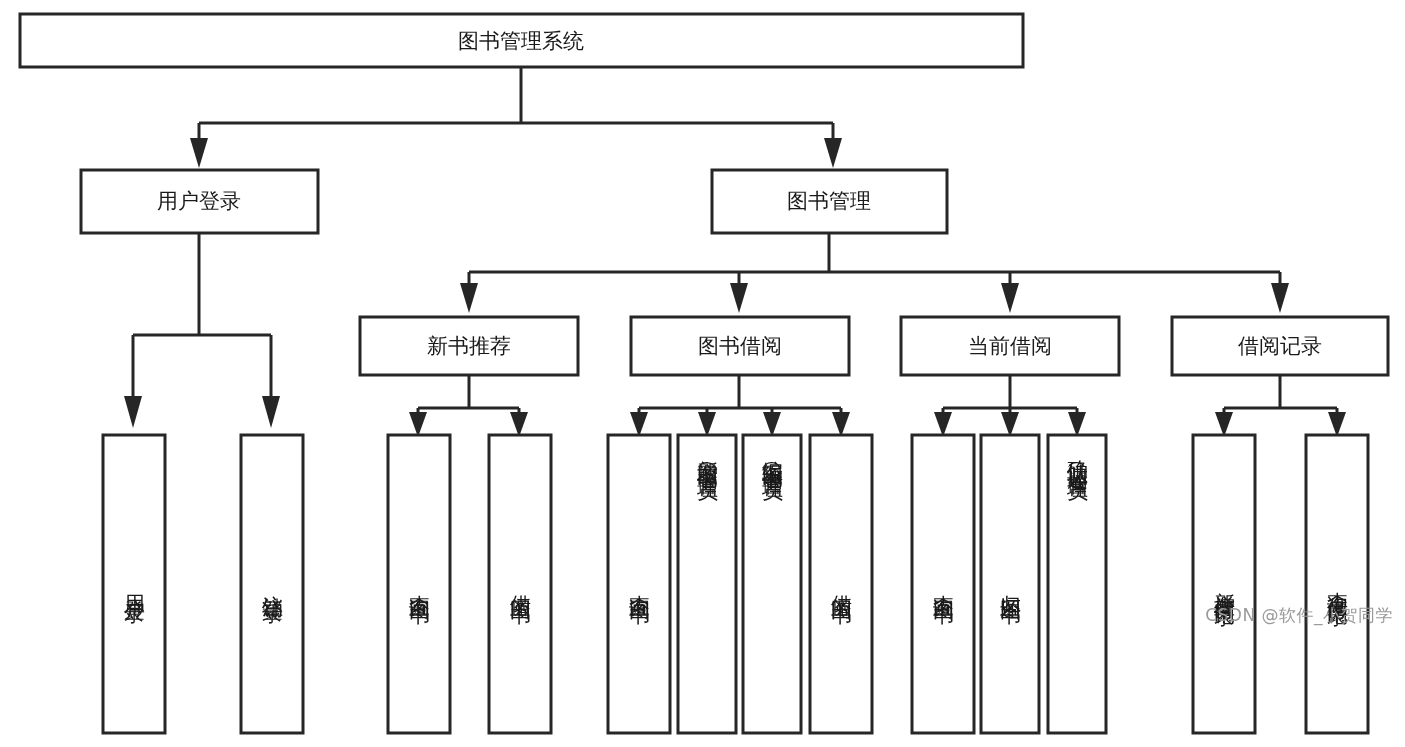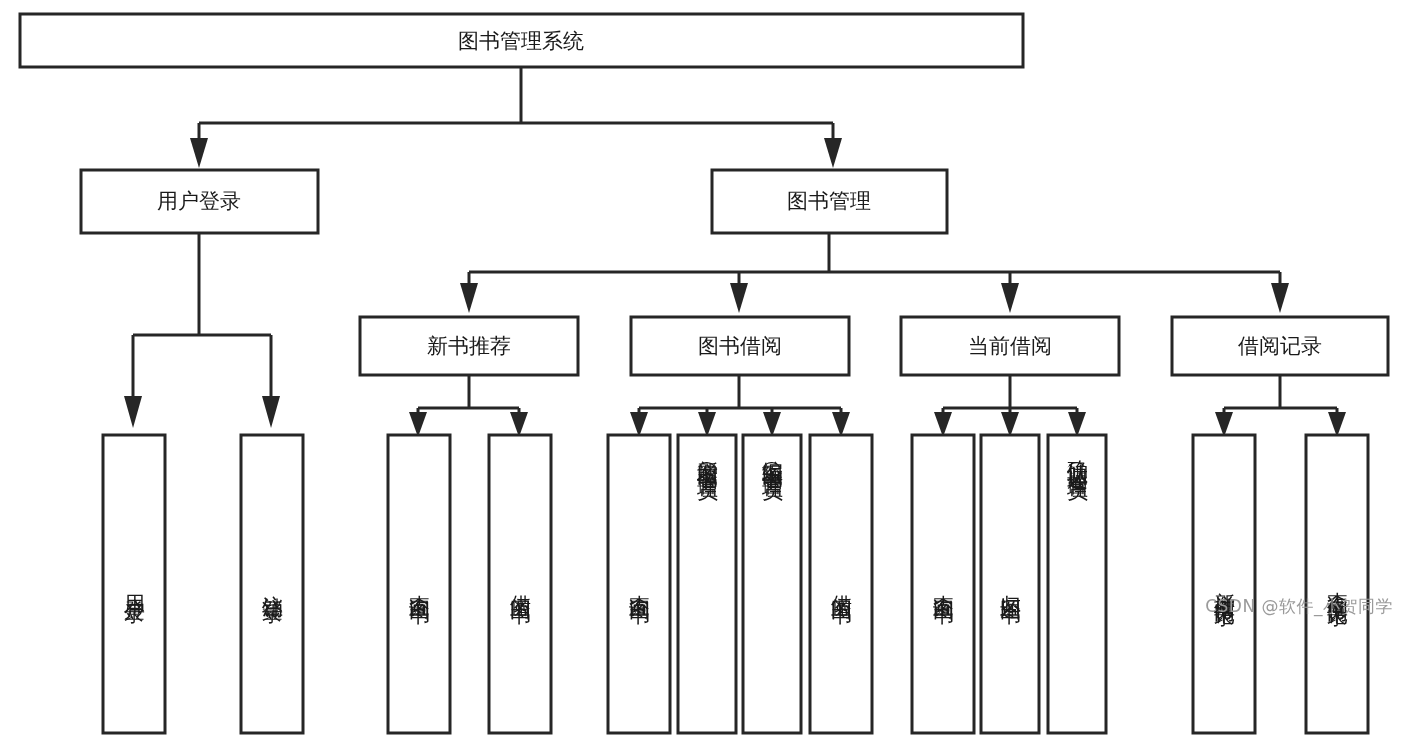--- a/index.html
+++ b/index.html
@@ -62,21 +62,21 @@
     font-size: 21px;
     line-height: 1.28;
     letter-spacing: 3px;
     color: #1a1a1a;
     white-space: nowrap;
     text-align: center;
   }
   .watermark {
     position: absolute;
     right: 12px;
-    bottom: 15px;
+    bottom: 6px;
     font-family: "DejaVu Sans", "Liberation Sans", sans-serif;
     font-size: 17px;
     color: #9a9a9a;
     letter-spacing: 0.5px;
     white-space: nowrap;
   }
 </style>
 </head>
 <body>
 

